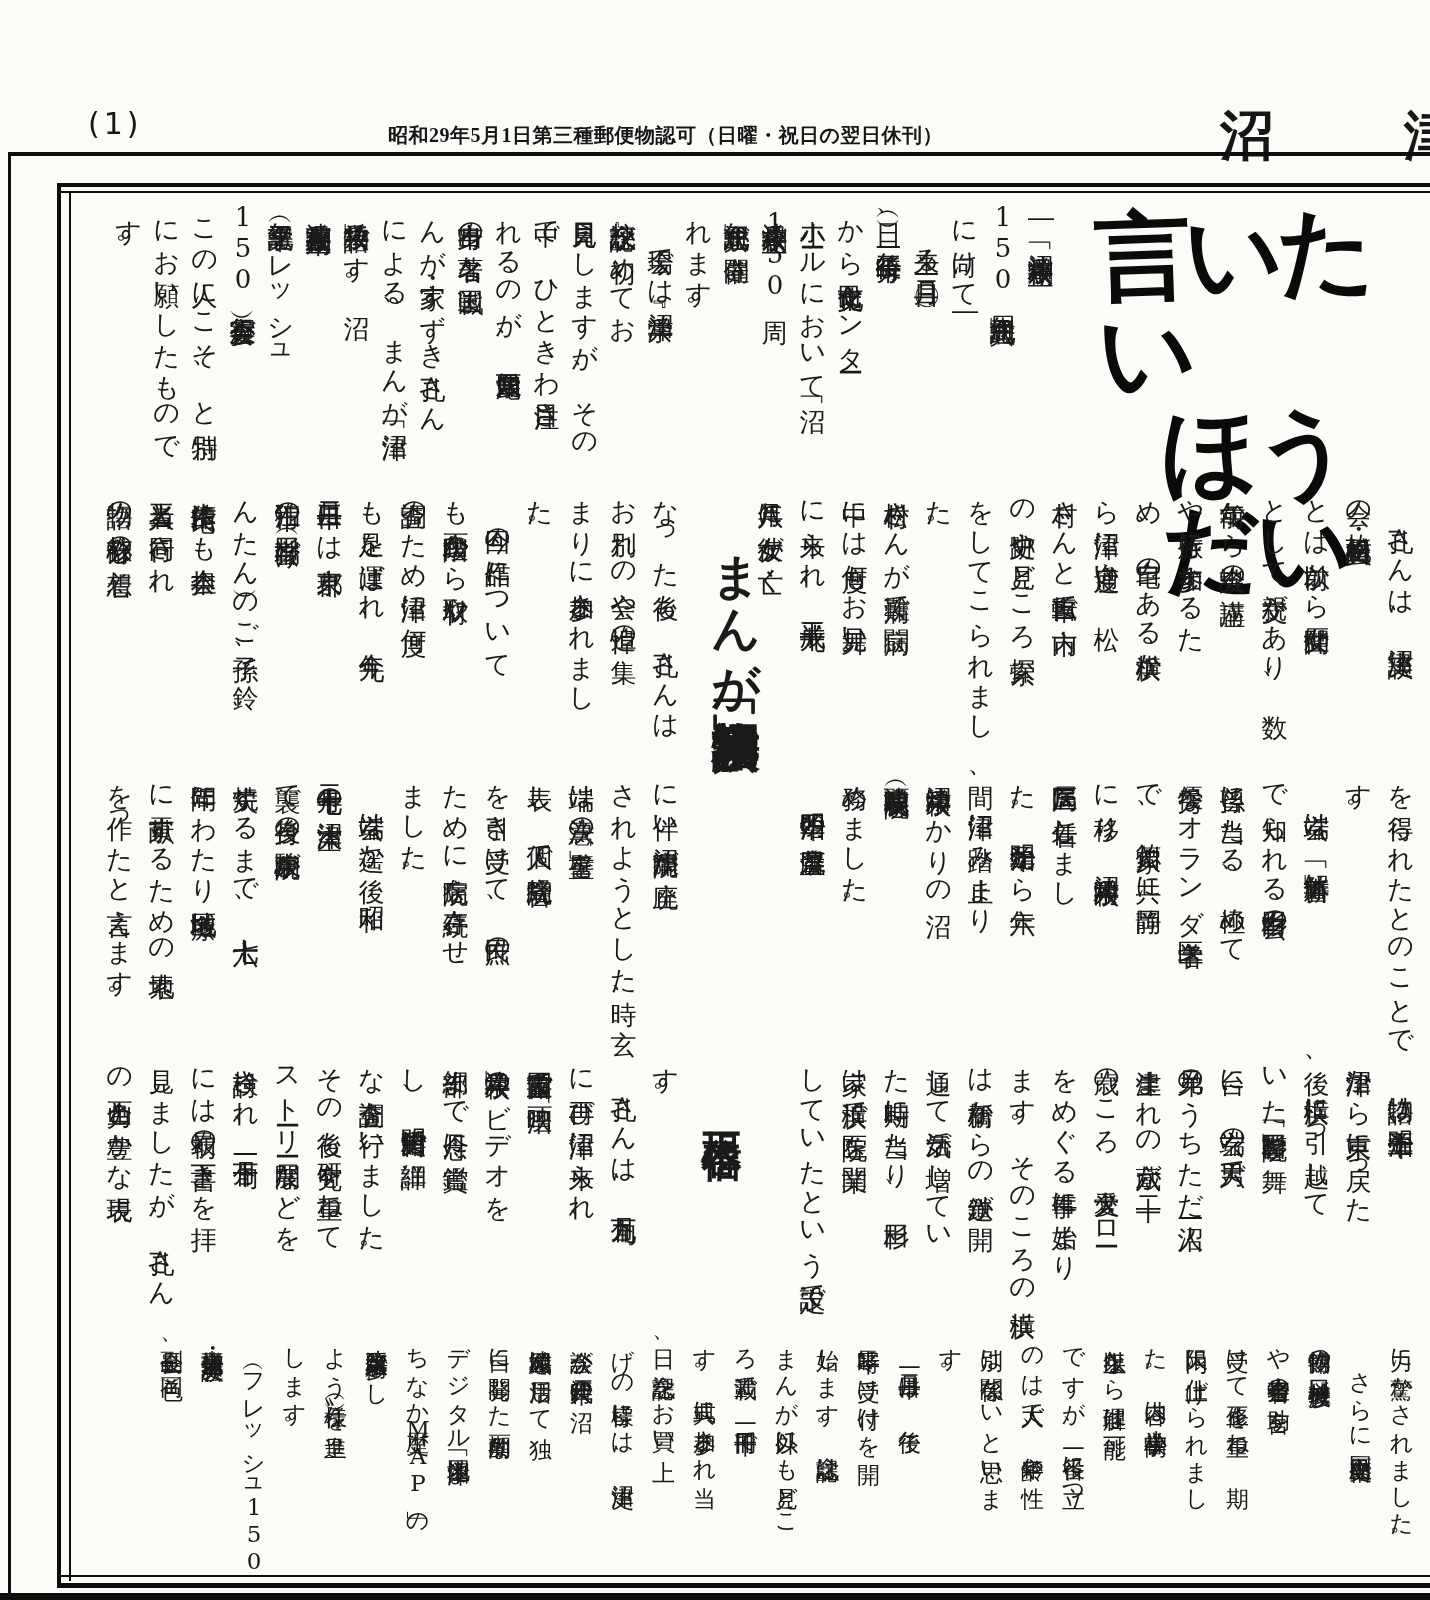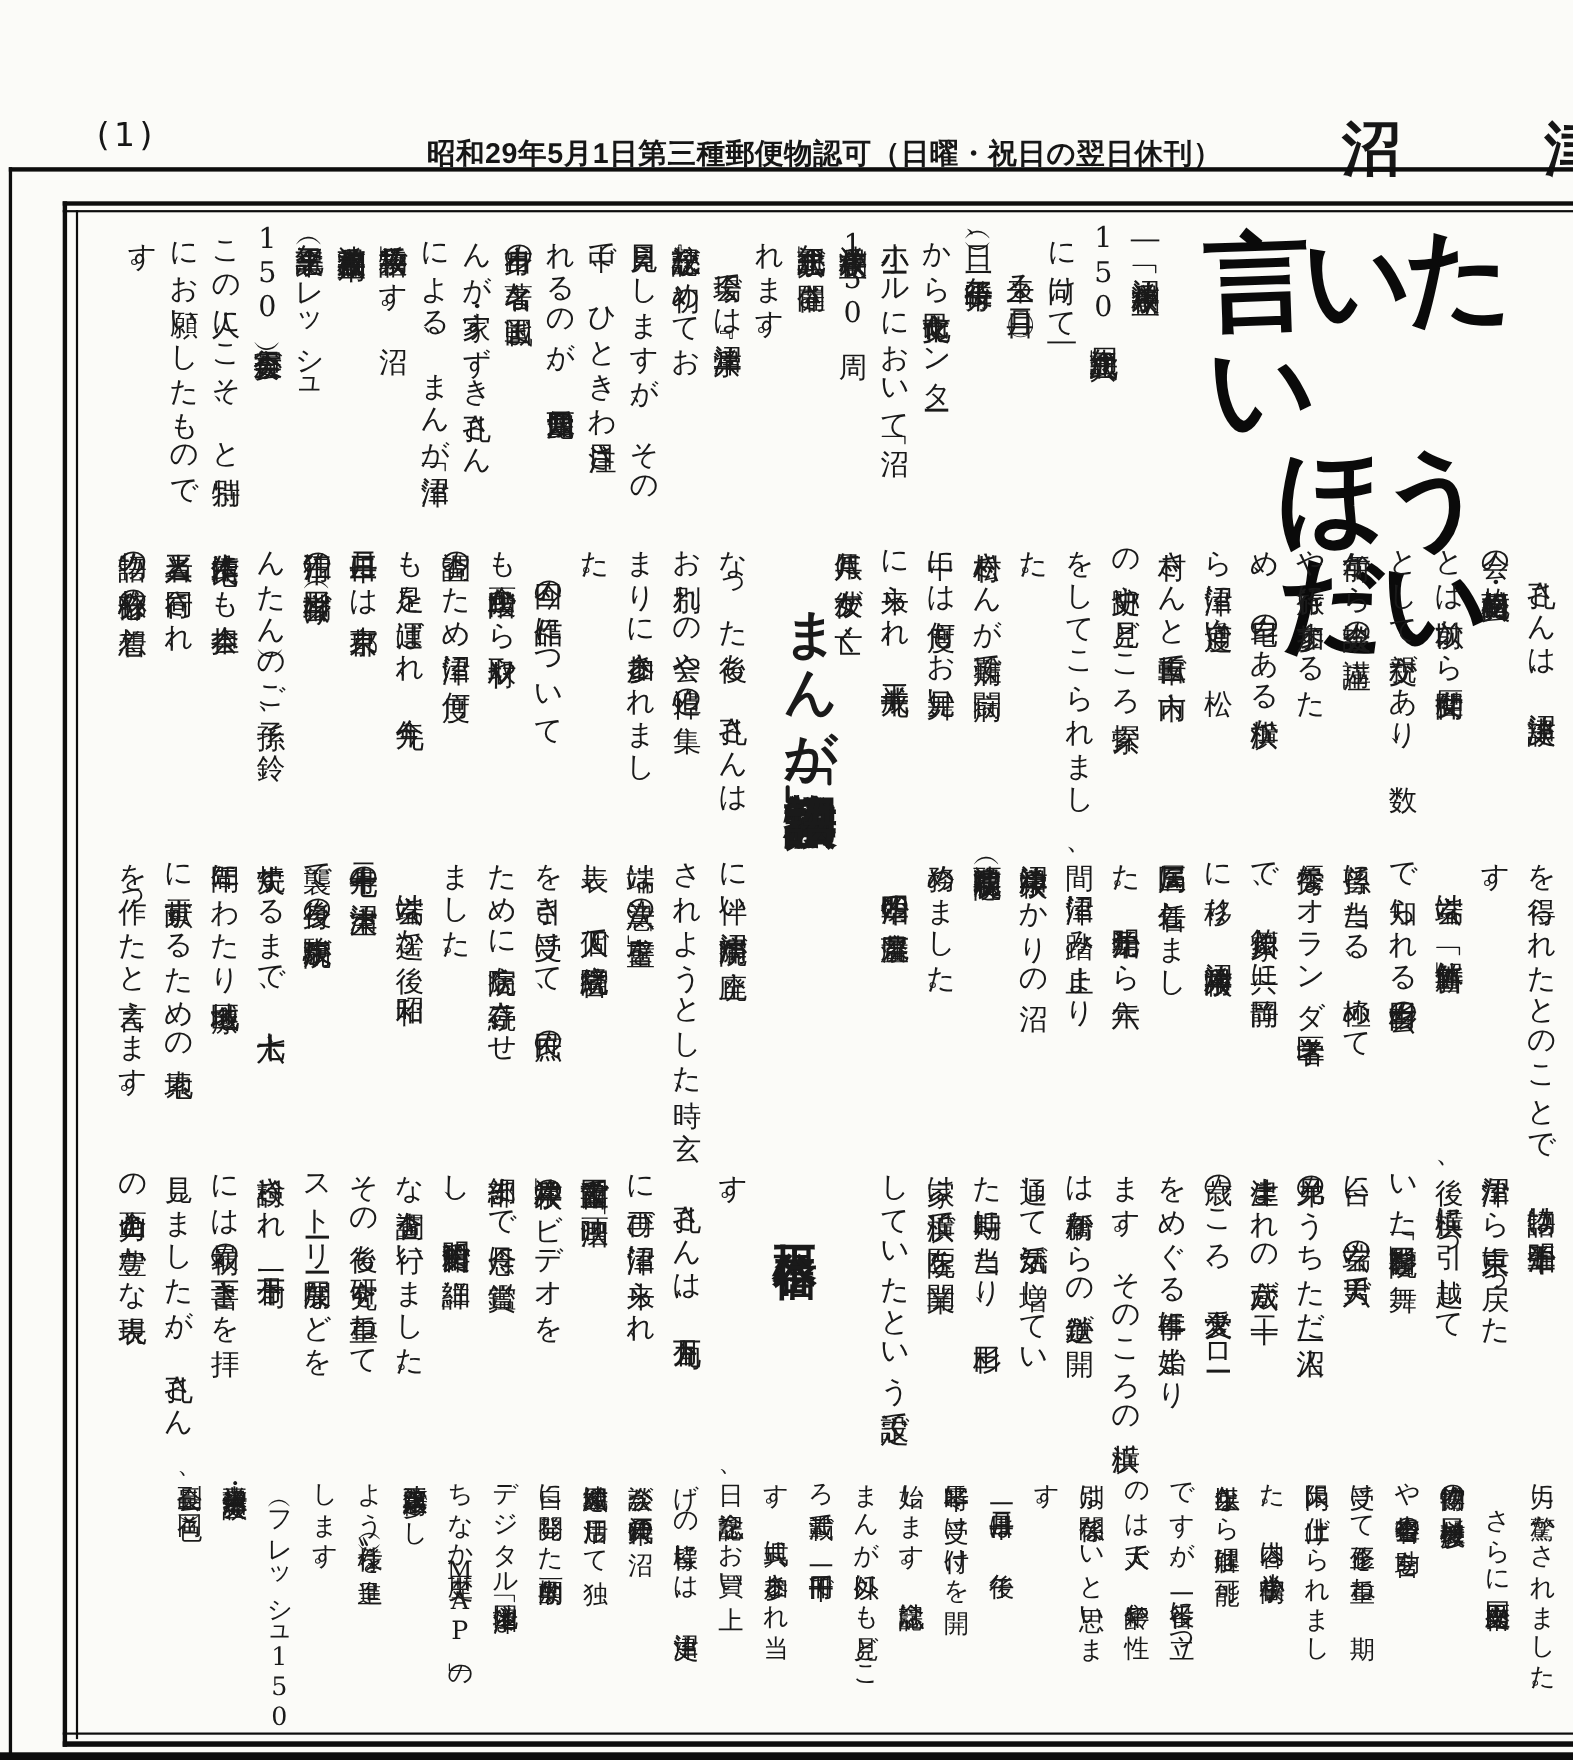--- a/index.html
+++ b/index.html
@@ -10,21 +10,21 @@
   .vtext{writing-mode:vertical-rl;text-orientation:upright;white-space:pre-line;
          font-family:"DejaVu Serif",serif;color:#1a1a1a;letter-spacing:1px;}
   .dan{font-size:26px;line-height:42px;}
   .dan1{font-size:26px;line-height:38px;}
   .dan5{font-size:23px;line-height:41px;}
   .headline{font-size:48px;line-height:86px;font-weight:700;letter-spacing:0;}
   .author{font-size:40px;line-height:52px;font-weight:700;letter-spacing:4px;}
   .rule{background:#0d0d0d;}
   
   .pagenum{font-size:30px;letter-spacing:4px;font-family:"DejaVu Sans",sans-serif;}
-  .notice{font-size:26px;font-family:Liberation Sans, sans-serif;font-weight:600;letter-spacing:0.5px;}
+  .notice{font-size:20px;font-family:Liberation Serif, serif;font-weight:600;letter-spacing:0.5px;}
   .masthead{font-size:54px;font-weight:900;font-family:"DejaVu Sans",sans-serif;letter-spacing:0;}
   
   .callig{font-family:"DejaVu Sans",sans-serif;font-weight:900;color:#0a0a0a;
           transform:rotate(-2deg);line-height:1.0;}
   .callig .l1{font-size:96px;letter-spacing:-6px;display:block;}
   .callig .l2{font-size:96px;letter-spacing:-4px;display:block;margin-left:58px;margin-top:8px;transform:rotate(1.5deg);}
 </style>
 </head>
 <body>
 

